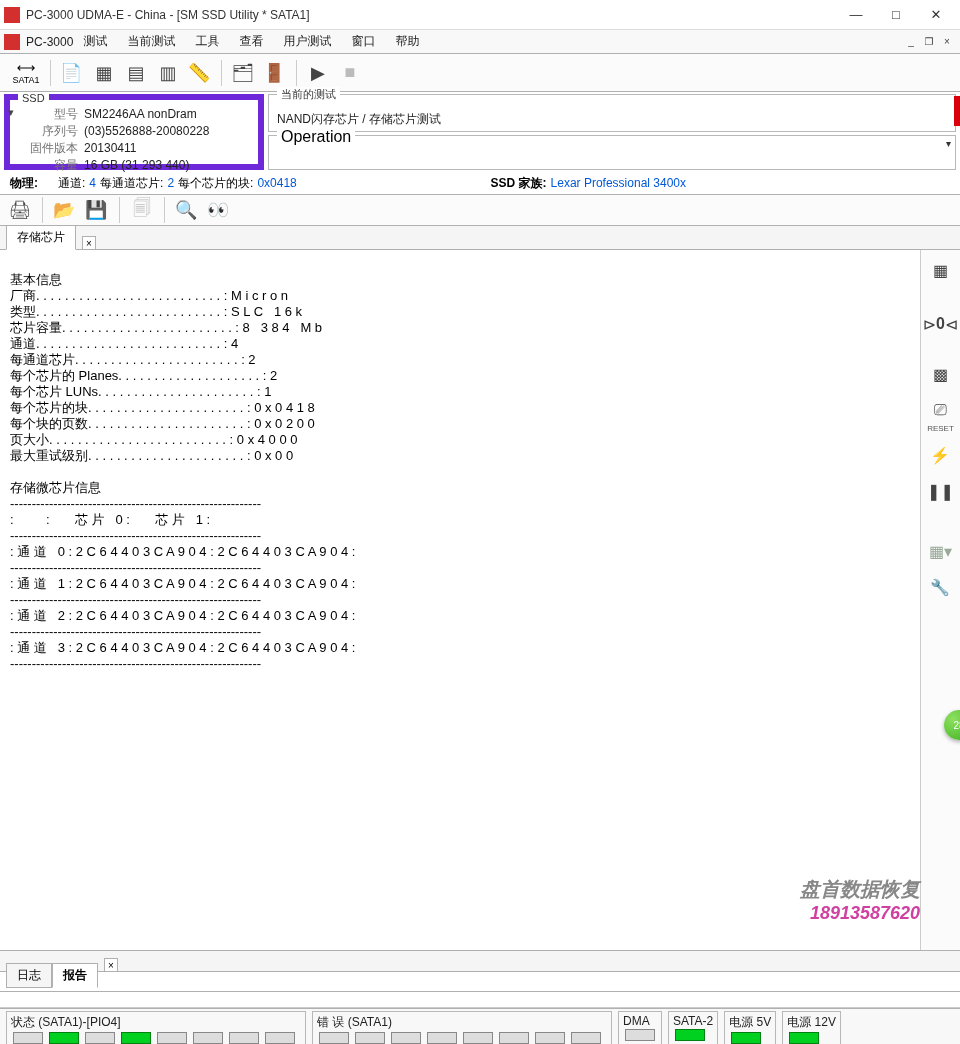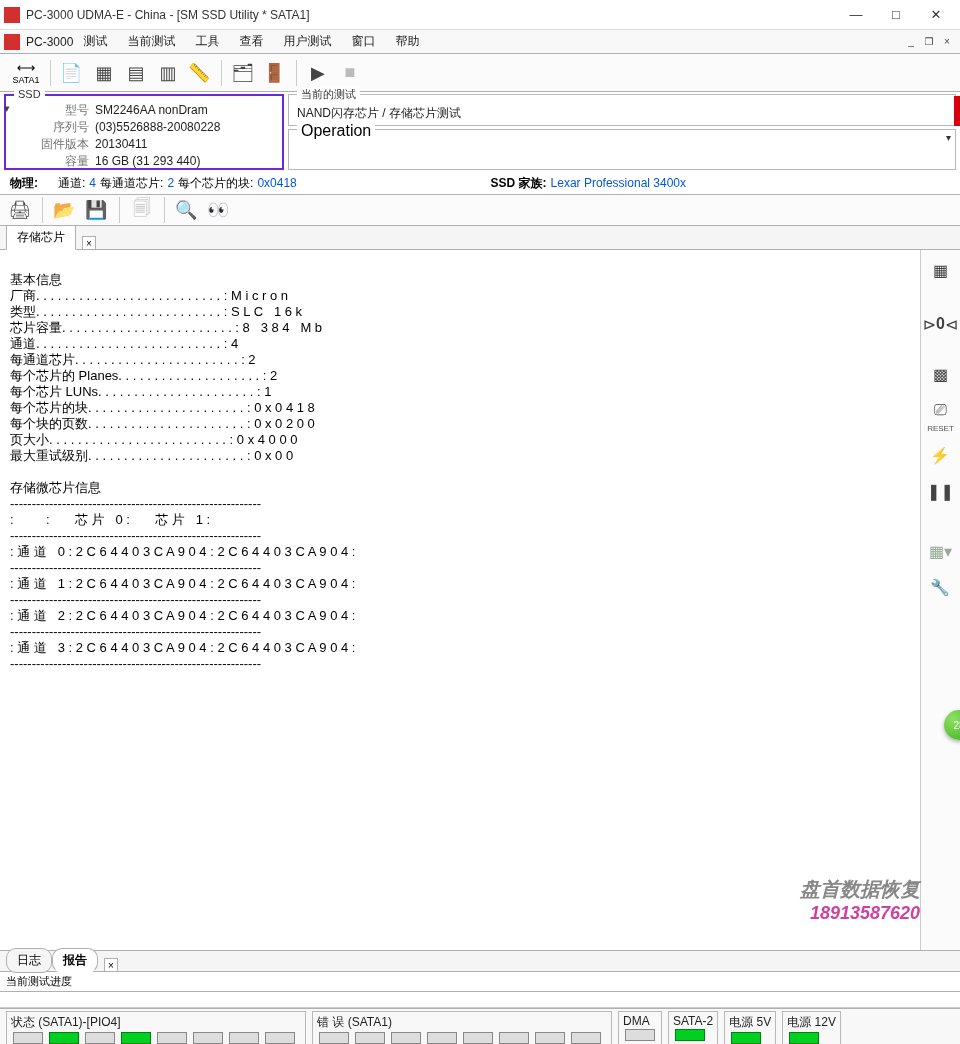--- a/index.html
+++ b/index.html
@@ -21,29 +21,29 @@
 .menubar .mdi-btn { width: 14px; height: 14px; font-size: 10px; display: flex; align-items: center; justify-content: center; color: #444; }
 
 
 .toolbar { height: 38px; background: #fbfbfb; border-bottom: 1px solid #b0b0b0; display: flex; align-items: center; padding: 2px 8px; gap: 2px; position: relative; }
 .tool-btn { width: 30px; height: 30px; display: flex; align-items: center; justify-content: center; border: 1px solid transparent; font-size: 18px; color: #444; }
 .tool-sep { width: 1px; height: 26px; background: #ccc; margin: 0 4px; }
 .sata-label { font-size: 9px; display: flex; flex-direction: column; align-items: center; width: 36px; }
 
 
 .info-row { display: flex; padding: 2px 4px; gap: 4px; height: 80px; }
-.ssd-panel { width: 280px; border: 2px solid #6d28d9; padding: 2px 24px; position: relative; }
+.ssd-panel { width: 260px; border: 6px solid #6d28d9; padding: 2px 9px; position: relative; }
 .ssd-panel .legend { position: absolute; top: -8px; left: 8px; background: #fff; padding: 0 4px; font-size: 11px; color: #333; }
 .ssd-grid { display: grid; grid-template-columns: 65px 1fr; font-size: 12px; line-height: 17px; margin-top: 4px; }
 .ssd-grid .lbl { text-align: right; padding-right: 6px; color: #737373; }
 .ssd-grid .val { color: #222; }
 .right-stack { flex: 1; display: flex; flex-direction: column; gap: 3px; }
 .group-box { border: 1px solid #b8b8b8; padding: 3px 8px; position: relative; }
 .group-box .legend { position: absolute; top: -8px; left: 8px; background: #fff; padding: 0 4px; font-size: 11px; color: #333; }
-.group-box .content { margin-top: 7px; font-size: 12px; color: #222; }
+.group-box .content { margin-top: 13px; font-size: 12px; color: #222; }
 .op-box { border: 1px solid #b8b8b8; flex: 1; position: relative; padding: 2px 8px; }
 .op-box .legend { position: absolute; top: -8px; left: 8px; background: #fff; padding: 0 4px; font-size: 16px; }
 .dropdown-arrow { position: absolute; right: 4px; top: 2px; font-size: 10px; color: #333; }
 
 
 .phys-line { height: 22px; display: flex; align-items: center; padding: 0 10px; font-size: 12px; gap: 4px; }
 .phys-line .blue { color: #0058d8; }
 .phys-line .spacer { flex: 1; }
 
 
@@ -68,21 +68,21 @@
 .watermark .w2 { font-size: 18px; color: #d040a0; font-weight: bold; }
 
 
 .green-bubble { position: absolute; right: -14px; top: 710px; width: 30px; height: 30px; background: radial-gradient(circle at 30% 30%, #8de060, #3db020); border-radius: 50%; color: #fff; font-size: 10px; display: flex; align-items: center; justify-content: center; box-shadow: 0 2px 4px rgba(0,0,0,0.3); }
 
 
 .red-strip { position: absolute; right: 0; top: 96px; width: 6px; height: 30px; background: #d9000d; }
 
 
 .bottom-tabs { height: 22px; display: flex; align-items: flex-end; padding: 0 6px; border-top: 1px solid #b0b0b0; border-bottom: 1px solid #b0b0b0; background: #f5f5f5; }
-.bottom-tabs .tab { top: 2px; border-bottom: 1px solid #b0b0b0; background: #f5f5f5; border-radius: 10px; }
+.bottom-tabs .tab { top: 17px; border-bottom: 1px solid #b0b0b0; background: #f5f5f5; }
 .bottom-tabs .tab.active { background: #fff; font-weight: bold; border-bottom: 1px solid #fff; }
 
 .progress-bar { height: 20px; border-bottom: 1px solid #b0b0b0; display: flex; align-items: center; padding: 0 6px; font-size: 11px; background: #fff; }
 
 
 .status-strip { height: 56px; background: #f8f8f8; border-top: 1px solid #b0b0b0; display: flex; padding: 2px 6px; gap: 6px; }
 .status-group { border: 1px solid #b8b8b8; padding: 2px 4px 2px 4px; display: flex; flex-direction: column; }
 .status-group .sg-title { font-size: 12px; color: #222; margin-bottom: 1px; }
 .status-group .leds { display: flex; gap: 2px; }
 .led-cell { display: flex; flex-direction: column; align-items: center; width: 34px; }

